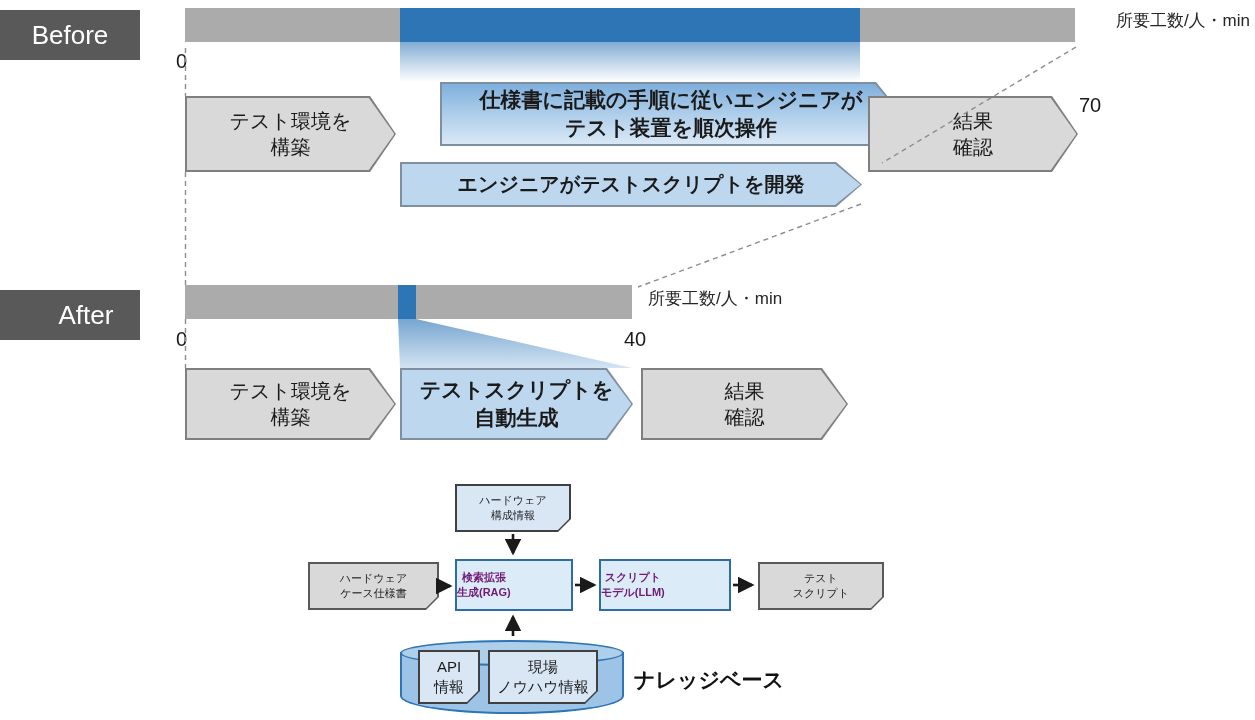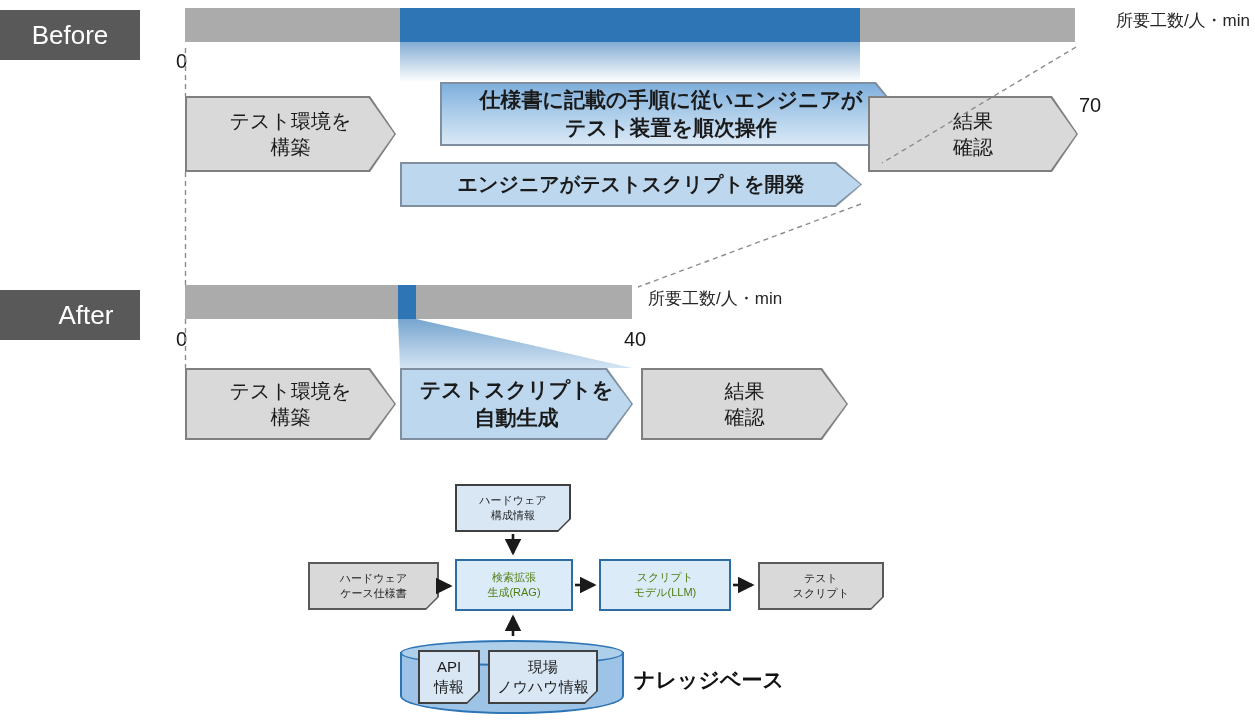--- a/index.html
+++ b/index.html
@@ -29,21 +29,21 @@
 
   .parrow { position:absolute; --clip:polygon(0 0, calc(100% - 26px) 0, 100% 50%, calc(100% - 26px) 100%, 0 100%); }
   .pa-b { position:absolute; inset:0; clip-path:var(--clip); background:var(--bc); }
   .pa-f { position:absolute; inset:1.6px; clip-path:var(--clip); background:var(--fl);
           display:flex; align-items:center; justify-content:center; text-align:center; color:#1a1a1a; }
   .parrow.gray { --bc:#7f7f7f; --fl:#d9d9d9; }
   .parrow.blue { --bc:#7f8f9f; --fl:#bdd7ee; }
   .parrow.bluegrad { --bc:#7f8f9f; --fl:linear-gradient(180deg,#7fafdc 0%, #a9cbe9 45%, #d9e8f6 100%); }
 
   .fbox { position:absolute; background:#dcebf8; border:2px solid #2d6da3;
-          display:flex; align-items:center; justify-content:center; text-align:center; color:#4d7c0f; }
+          display:flex; align-items:center; text-align:center; color:#701a75;font-weight:bold; }
 
   .note { position:absolute; --nb:#595959; --nf:#d9d9d9; }
   .note .nb { position:absolute; inset:0; background:var(--nb);
               clip-path:polygon(0 0, 100% 0, 100% calc(100% - 13px), calc(100% - 13px) 100%, 0 100%); }
   .note .nf { position:absolute; inset:1.6px; background:var(--nf);
               clip-path:polygon(0 0, 100% 0, 100% calc(100% - 12px), calc(100% - 12px) 100%, 0 100%);
               display:flex; align-items:center; justify-content:center; text-align:center; color:#1a1a1a; }
   .note.bluenote { --nb:#404040; --nf:#d9e7f5; }
 
   .cyl-body { position:absolute; background:#9dc3e6; border:2px solid #2e75b6; border-top:none;

